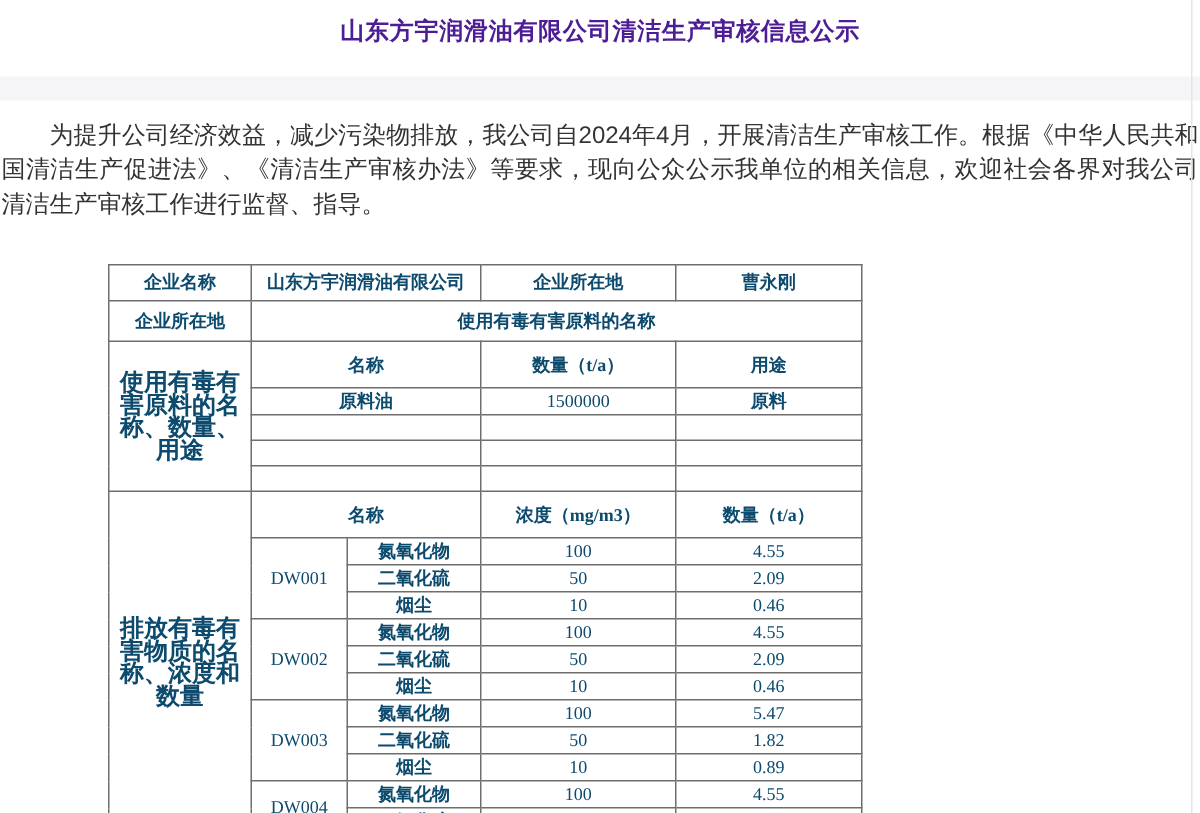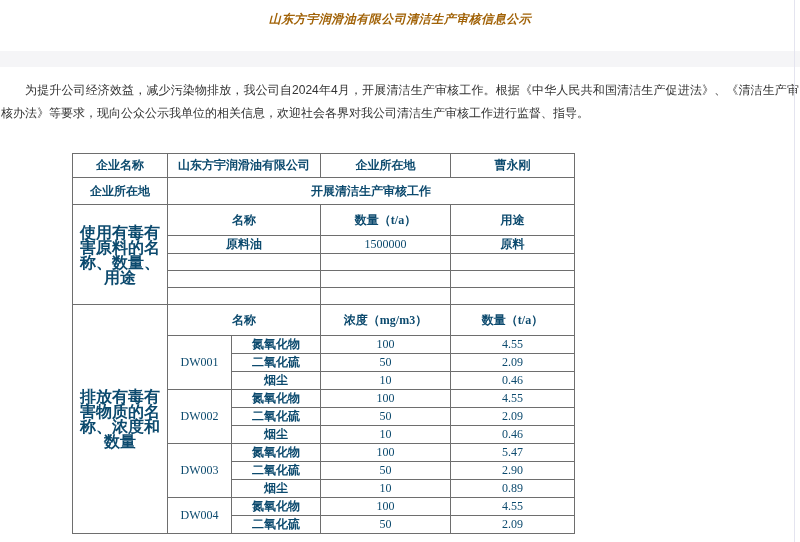--- a/index.html
+++ b/index.html
@@ -7,26 +7,26 @@
     width: 800px; height: 542px; overflow: hidden;
     background: #ffffff; position: relative;
     font-family: "Liberation Sans", "DejaVu Sans", sans-serif;
   }
   .page-edge-line {
     position: absolute; top: 0; bottom: 0; left: 794px; width: 1px;
     background: #e4e4ef;
   }
   .header-area { height: 51px; box-sizing: border-box; padding-top: 11px; }
   .page-title {
-    text-align: center; font-size: 12px; font-weight: bold;
-    color: #a16207; letter-spacing: 0.5px; font-style: italic;
+    text-align: center; font-size: 16px; font-weight: bold;
+    color: #4c1d95; letter-spacing: 0.5px;
   }
   .divider-band { height: 16px; background: #f5f5f7; }
   .intro-paragraph {
-    margin: 12px 1px 0 1px; font-size: 12px; line-height: 23px;
+    margin: 12px 1px 0 1px; font-size: 16px; line-height: 23px;
     color: #333333; text-indent: 2em; text-align: justify;
   }
   table.main-table {
     margin: 28px 0 0 72px;
     border-collapse: collapse; table-layout: fixed;
     font-family: "Liberation Serif", "DejaVu Serif", serif;
     font-size: 12px; color: #0c4a6e;
   }
   .main-table td {
     border: 1px solid #6e6e6e; text-align: center; vertical-align: middle;
@@ -72,21 +72,21 @@
   <tbody>
       <tr class="r-company">
     <td class="cjk">企业名称</td>
     <td class="cjk" colspan="2">山东方宇润滑油有限公司</td>
     <td class="cjk">企业所在地</td>
     <td class="cjk">曹永刚</td>
   </tr>
 
   <tr class="r-location">
     <td class="cjk">企业所在地</td>
-    <td class="cjk" colspan="4">开展清洁生产审核工作</td>
+    <td class="cjk" colspan="4">使用有毒有害原料的名称</td>
   </tr>
 
   <tr class="r-subhead">
     <td class="cjk label-cell" rowspan="5">使用有毒有害原料的名称、数量、用途</td>
     <td class="cjk" colspan="2">名称</td>
     <td class="cjk">数量（t/a）</td>
     <td class="cjk">用途</td>
   </tr>
   <tr class="r-material">
     <td class="cjk" colspan="2">原料油</td>
@@ -152,21 +152,21 @@
 
   <tr class="r-emis">
     <td class="code" rowspan="3">DW003</td>
     <td class="cjk">氮氧化物</td>
     <td class="num">100</td>
     <td class="num">5.47</td>
   </tr>
   <tr class="r-emis">
     <td class="cjk">二氧化硫</td>
     <td class="num">50</td>
-    <td class="num">2.90</td>
+    <td class="num">1.82</td>
   </tr>
   <tr class="r-emis">
     <td class="cjk">烟尘</td>
     <td class="num">10</td>
     <td class="num">0.89</td>
   </tr>
 
   <tr class="r-emis">
     <td class="code" rowspan="2">DW004</td>
     <td class="cjk">氮氧化物</td>

